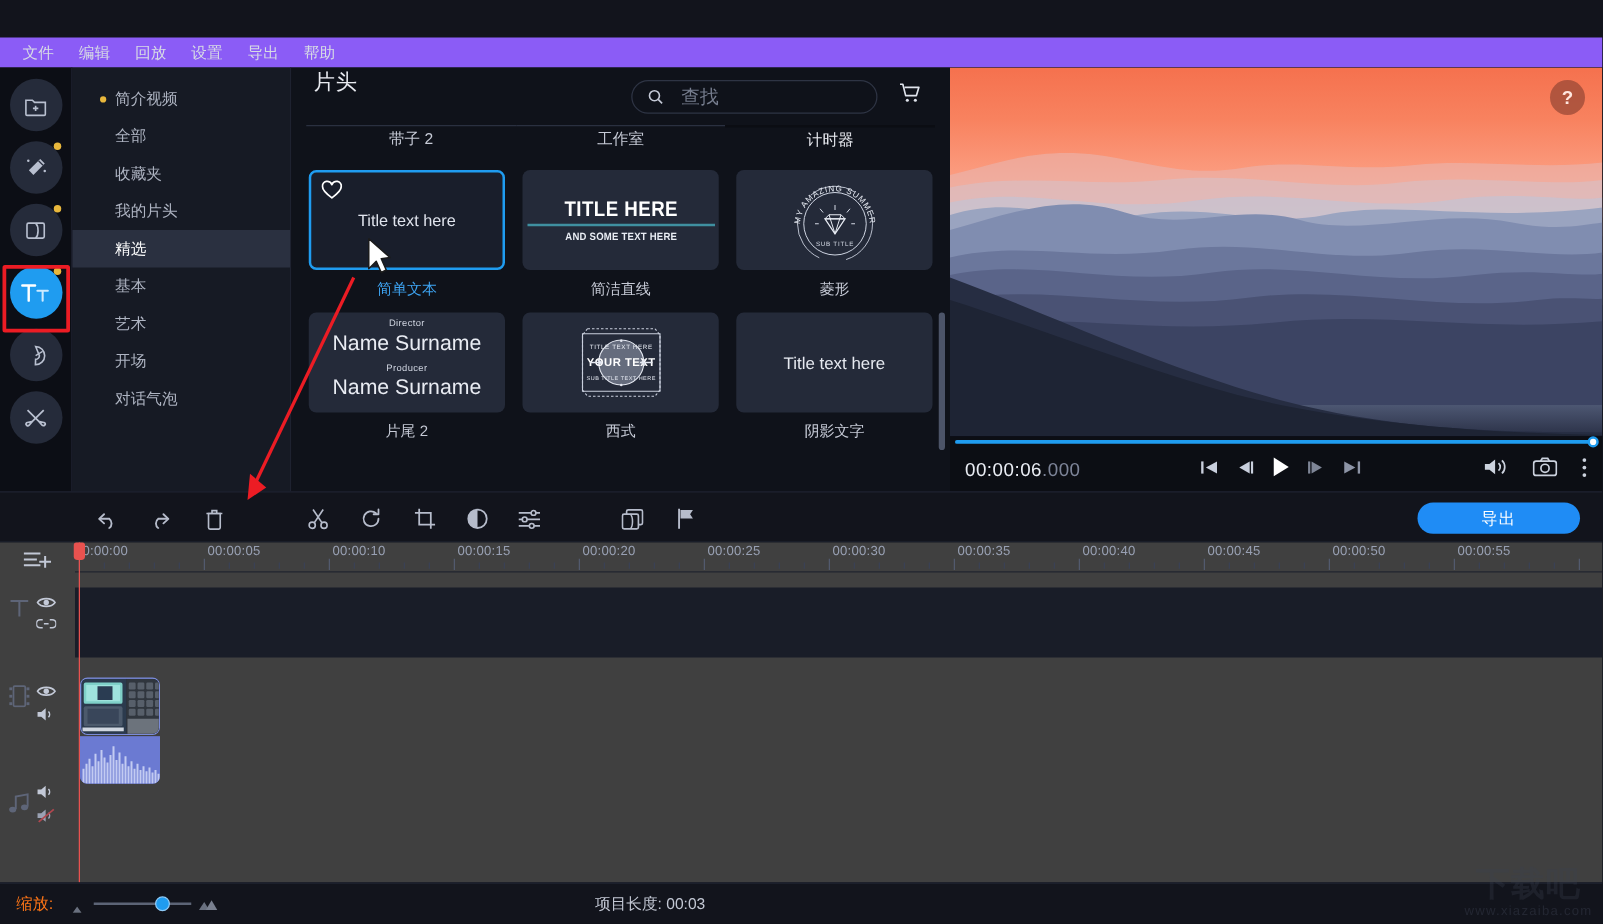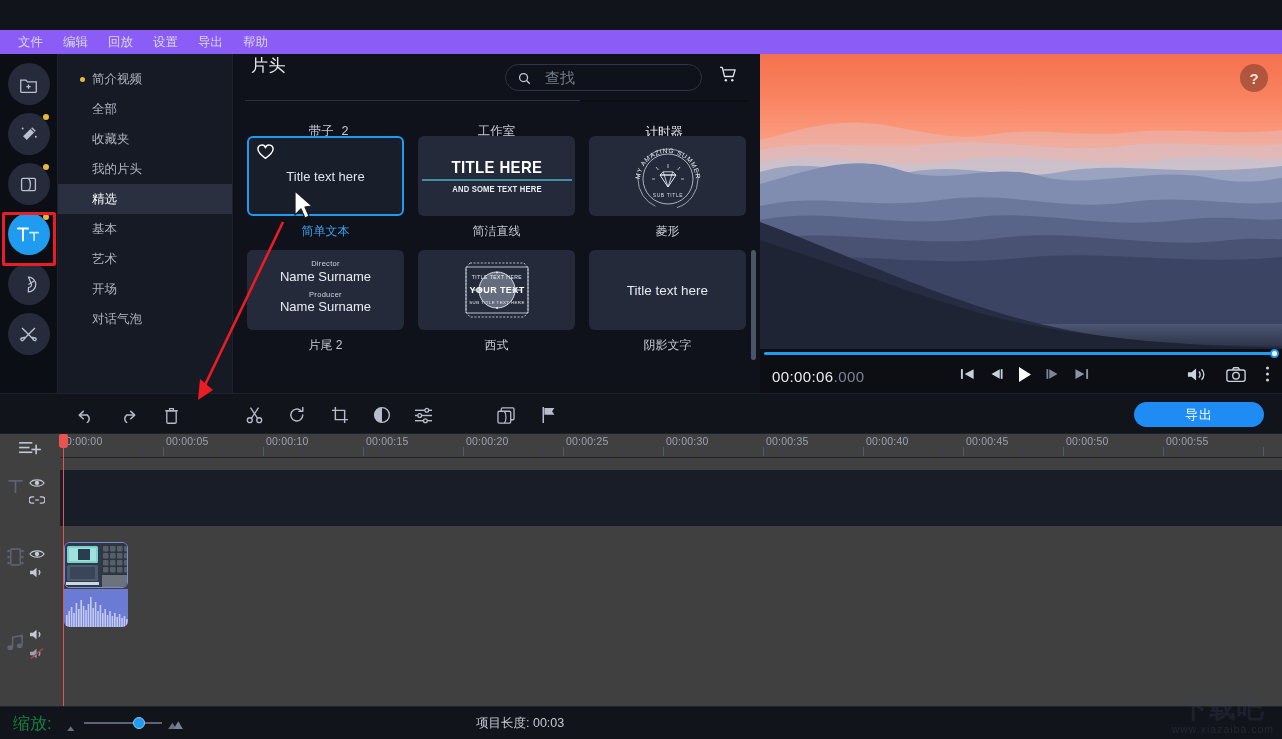--- a/index.html
+++ b/index.html
@@ -101,21 +101,21 @@
     color: #cfd4e0; font-size: 15px; width: 130px;
     font-family: "Liberation Sans", sans-serif;
   }
   .search-input::placeholder { color: #767d8e; }
   .cart { position: absolute; right: 22px; top: 12px; }
 
   
   .br-tabs { display: flex; padding: 0 12px; height: 30px; }
   .br-tab {
     flex: 1; text-align: center; font-size: 12.5px; color: #c6cad6;
-    border-top: 1px solid #2a3040; padding-top: 22px; position: relative; font-family: Liberation Mono, monospace;
+    border-top: 1px solid #2a3040; padding-top: 2px; position: relative;
   }
   .br-tab.active { border-top: 2px solid #0b0d13; color: #e8eaf0; }
 
   
   .grid {
     position: relative; margin-top: 6px; padding: 0 14px;
     display: grid; grid-template-columns: repeat(3, 1fr); gap: 0 14px;
   }
   .cell { margin-bottom: 10px; }
   .thumb {
@@ -137,21 +137,21 @@
     transform: scaleX(.88); display: block;
   }
   .t-titlehere .rule { height: 1.5px; background: #3f8fa0; margin: 3px 0 4px 0; width: 150px; }
   .t-titlehere .small {
     font-size: 8.5px; font-weight: bold; color: #e9edf4; letter-spacing: .2px;
     transform: scaleX(.9); display: block;
   }
   .t-plain { font-size: 13.5px; color: #e6e9f0; }
   .credits { text-align: center; line-height: 1.25; }
   .credits .role { font-size: 7.5px; color: #cfd4e0; letter-spacing: .3px; }
-  .credits .nm { font-size: 13px; color: #e9ecf3; margin-bottom: 5px; }
+  .credits .nm { font-size: 17px; color: #e9ecf3; margin-bottom: 5px; }
 
   .scrollbar {
     position: absolute; right: 4px; top: 196px; width: 5px; height: 110px;
     background: #4c5468; border-radius: 3px;
   }
 
   
   .preview {
     position: absolute; left: 760px; top: 54px; width: 522px; height: 339px;
     background: #0c0e14;
@@ -230,21 +230,21 @@
     position: absolute; left: -4px; top: 0; width: 9px; height: 14px;
     background: #e8524f; border-radius: 2px 2px 3px 3px;
   }
 
   
   .status {
     position: absolute; left: 0; bottom: 0; width: 1282px; height: 33px;
     background: #12141c; border-top: 1px solid #1f2330;
     display: flex; align-items: center;
   }
-  .st-zoom-label { margin-left: 13px; font-size: 17px; color: #15803d; }
+  .st-zoom-label { margin-left: 13px; font-size: 13px; color: #f97316; }
   .zoomwrap { position: relative; margin-left: 14px; width: 120px; height: 16px; }
   .zoomwrap .ztrack {
     position: absolute; left: 18px; top: 7px; width: 78px; height: 2px; background: #5c6476;
   }
   .zoomwrap .zknob {
     position: absolute; left: 67px; top: 2px; width: 12px; height: 12px;
     border-radius: 50%; background: #1f9cf0; border: 1px solid #8ecaf7;
   }
   .st-len {
     position: absolute; left: 476px; font-size: 12.5px; color: #c3c8d4;

